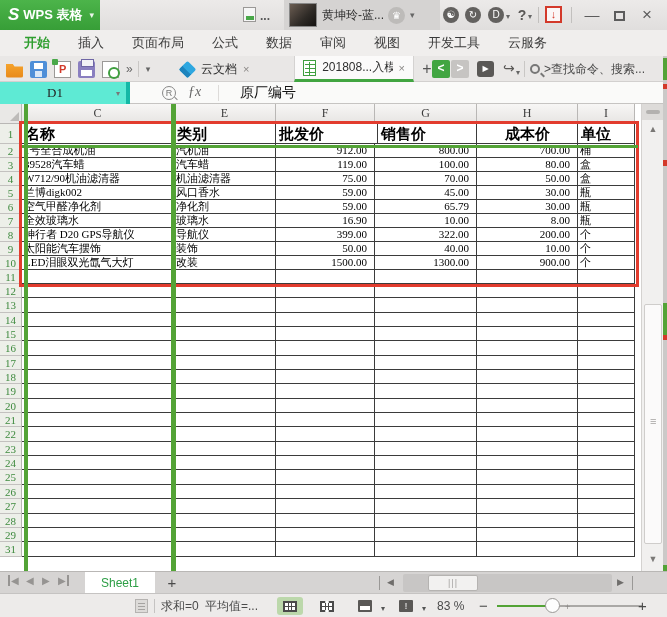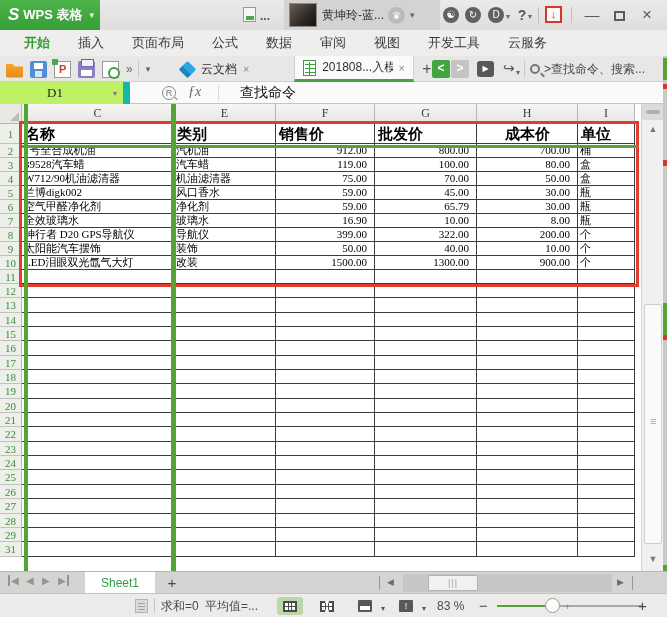--- a/index.html
+++ b/index.html
@@ -68,21 +68,21 @@
   .ico-share { position:absolute; left:503px; top:4px; color:#5a5856; font-size:14px; }
   .ico-share-dd { position:absolute; left:516px; top:12px; font-size:8px; color:#666; }
   .toolsep { position:absolute; left:524px; top:5px; width:1px; height:16px; background:#c9c7c5; }
   .searchbox { position:absolute; left:530px; top:2px; width:135px; height:22px; display:flex; align-items:center; gap:4px; }
   .ico-mag { width:10px; height:10px; border:2px solid #777; border-radius:50%; position:relative; }
   .ico-mag:after { content:""; position:absolute; left:8px; top:8px; width:5px; height:2px; background:#777; transform:rotate(45deg); }
   .searchtext { color:#4a4a4a; font-size:12px; white-space:nowrap; }
 
   
   .fxbar { position:absolute; left:0; top:82px; width:667px; height:22px; background:#fafaf9; border-bottom:1px solid #c6c4c2; }
-  .namebox { position:absolute; left:0; top:0; width:130px; height:22px; background:#bef264; border-right:7px solid #14b8a6; }
+  .namebox { position:absolute; left:0; top:0; width:130px; height:22px; background:#5eead4; border-right:4px solid #14b8a6; }
   .nameval { position:absolute; left:0; top:0; width:110px; text-align:center; line-height:22px; font-family:"Liberation Serif", serif; font-size:13px; color:#222; }
   .namedd { position:absolute; right:6px; top:7px; font-size:8px; color:#777; }
   .ico-regR { position:absolute; left:162px; top:4px; width:14px; height:14px; border:1px solid #888; border-radius:50%; color:#777; font-size:9px; text-align:center; line-height:13px; }
   .ico-regR:after { content:""; position:absolute; left:11px; top:11px; width:4px; height:1px; background:#888; transform:rotate(45deg); }
   .ico-fx { position:absolute; left:188px; top:2px; font-family:"Liberation Serif", serif; font-style:italic; font-size:14px; color:#666; }
   .fxsep { position:absolute; left:218px; top:3px; width:1px; height:16px; background:#dddbd9; }
   .fxval { position:absolute; left:240px; top:0; line-height:22px; font-size:14px; color:#111; font-family:"Liberation Serif", serif; }
 
   
   .gridzone { position:absolute; left:0; top:104px; width:667px; height:467px; background:#fff; }
@@ -225,40 +225,40 @@
   </div>
 
   <div class="fxbar">
     <div class="namebox">
       <span class="nameval">D1</span>
       <span class="namedd">▾</span>
     </div>
     <span class="ico-regR">R</span>
     <span class="ico-fx">ƒx</span>
     <span class="fxsep"></span>
-    <span class="fxval">查找命令</span>
+    <span class="fxval">原厂编号</span>
   </div>
 
   <div class="gridzone">
     <div class="colhdrrow">
         <div class="cornerbox"></div>
         <div class="colhdr" style="width: 152px;">C</div>
         <div class="colhdr" style="width: 102px;">E</div>
         <div class="colhdr" style="width: 99px;">F</div>
         <div class="colhdr" style="width: 102px;">G</div>
         <div class="colhdr" style="width: 101px;">H</div>
         <div class="colhdr" style="width: 57px;">I</div>
       </div>
     <div class="gridrows">
         <div class="grow" style="height: 20px;">
           <div class="rowhdr" style="line-height: 20px;">1</div>
           <div class="gcell hdrcell" style="width: 152px; line-height: 19px;">名称</div>
           <div class="gcell hdrcell" style="width: 102px; line-height: 19px;">类别</div>
+          <div class="gcell hdrcell" style="width: 102px; line-height: 19px;">批发价</div>
           <div class="gcell hdrcell" style="width: 99px; line-height: 19px;">销售价</div>
-          <div class="gcell hdrcell" style="width: 102px; line-height: 19px;">批发价</div>
           <div class="gcell hdrcell" style="width: 101px; line-height: 19px; text-align: center;">成本价</div>
           <div class="gcell hdrcell" style="width: 57px; line-height: 19px;">单位</div>
         </div>
         <div class="grow" style="height: 14px;">
           <div class="rowhdr" style="line-height: 14px;">2</div>
           <div class="gcell" style="width: 152px; line-height: 13px;">1号全合成机油</div>
           <div class="gcell" style="width: 102px; line-height: 13px;">汽机油</div>
           <div class="gcell num" style="width: 99px; line-height: 13px;">912.00</div>
           <div class="gcell num" style="width: 102px; line-height: 13px;">800.00</div>
           <div class="gcell num" style="width: 101px; line-height: 13px;">700.00</div>

